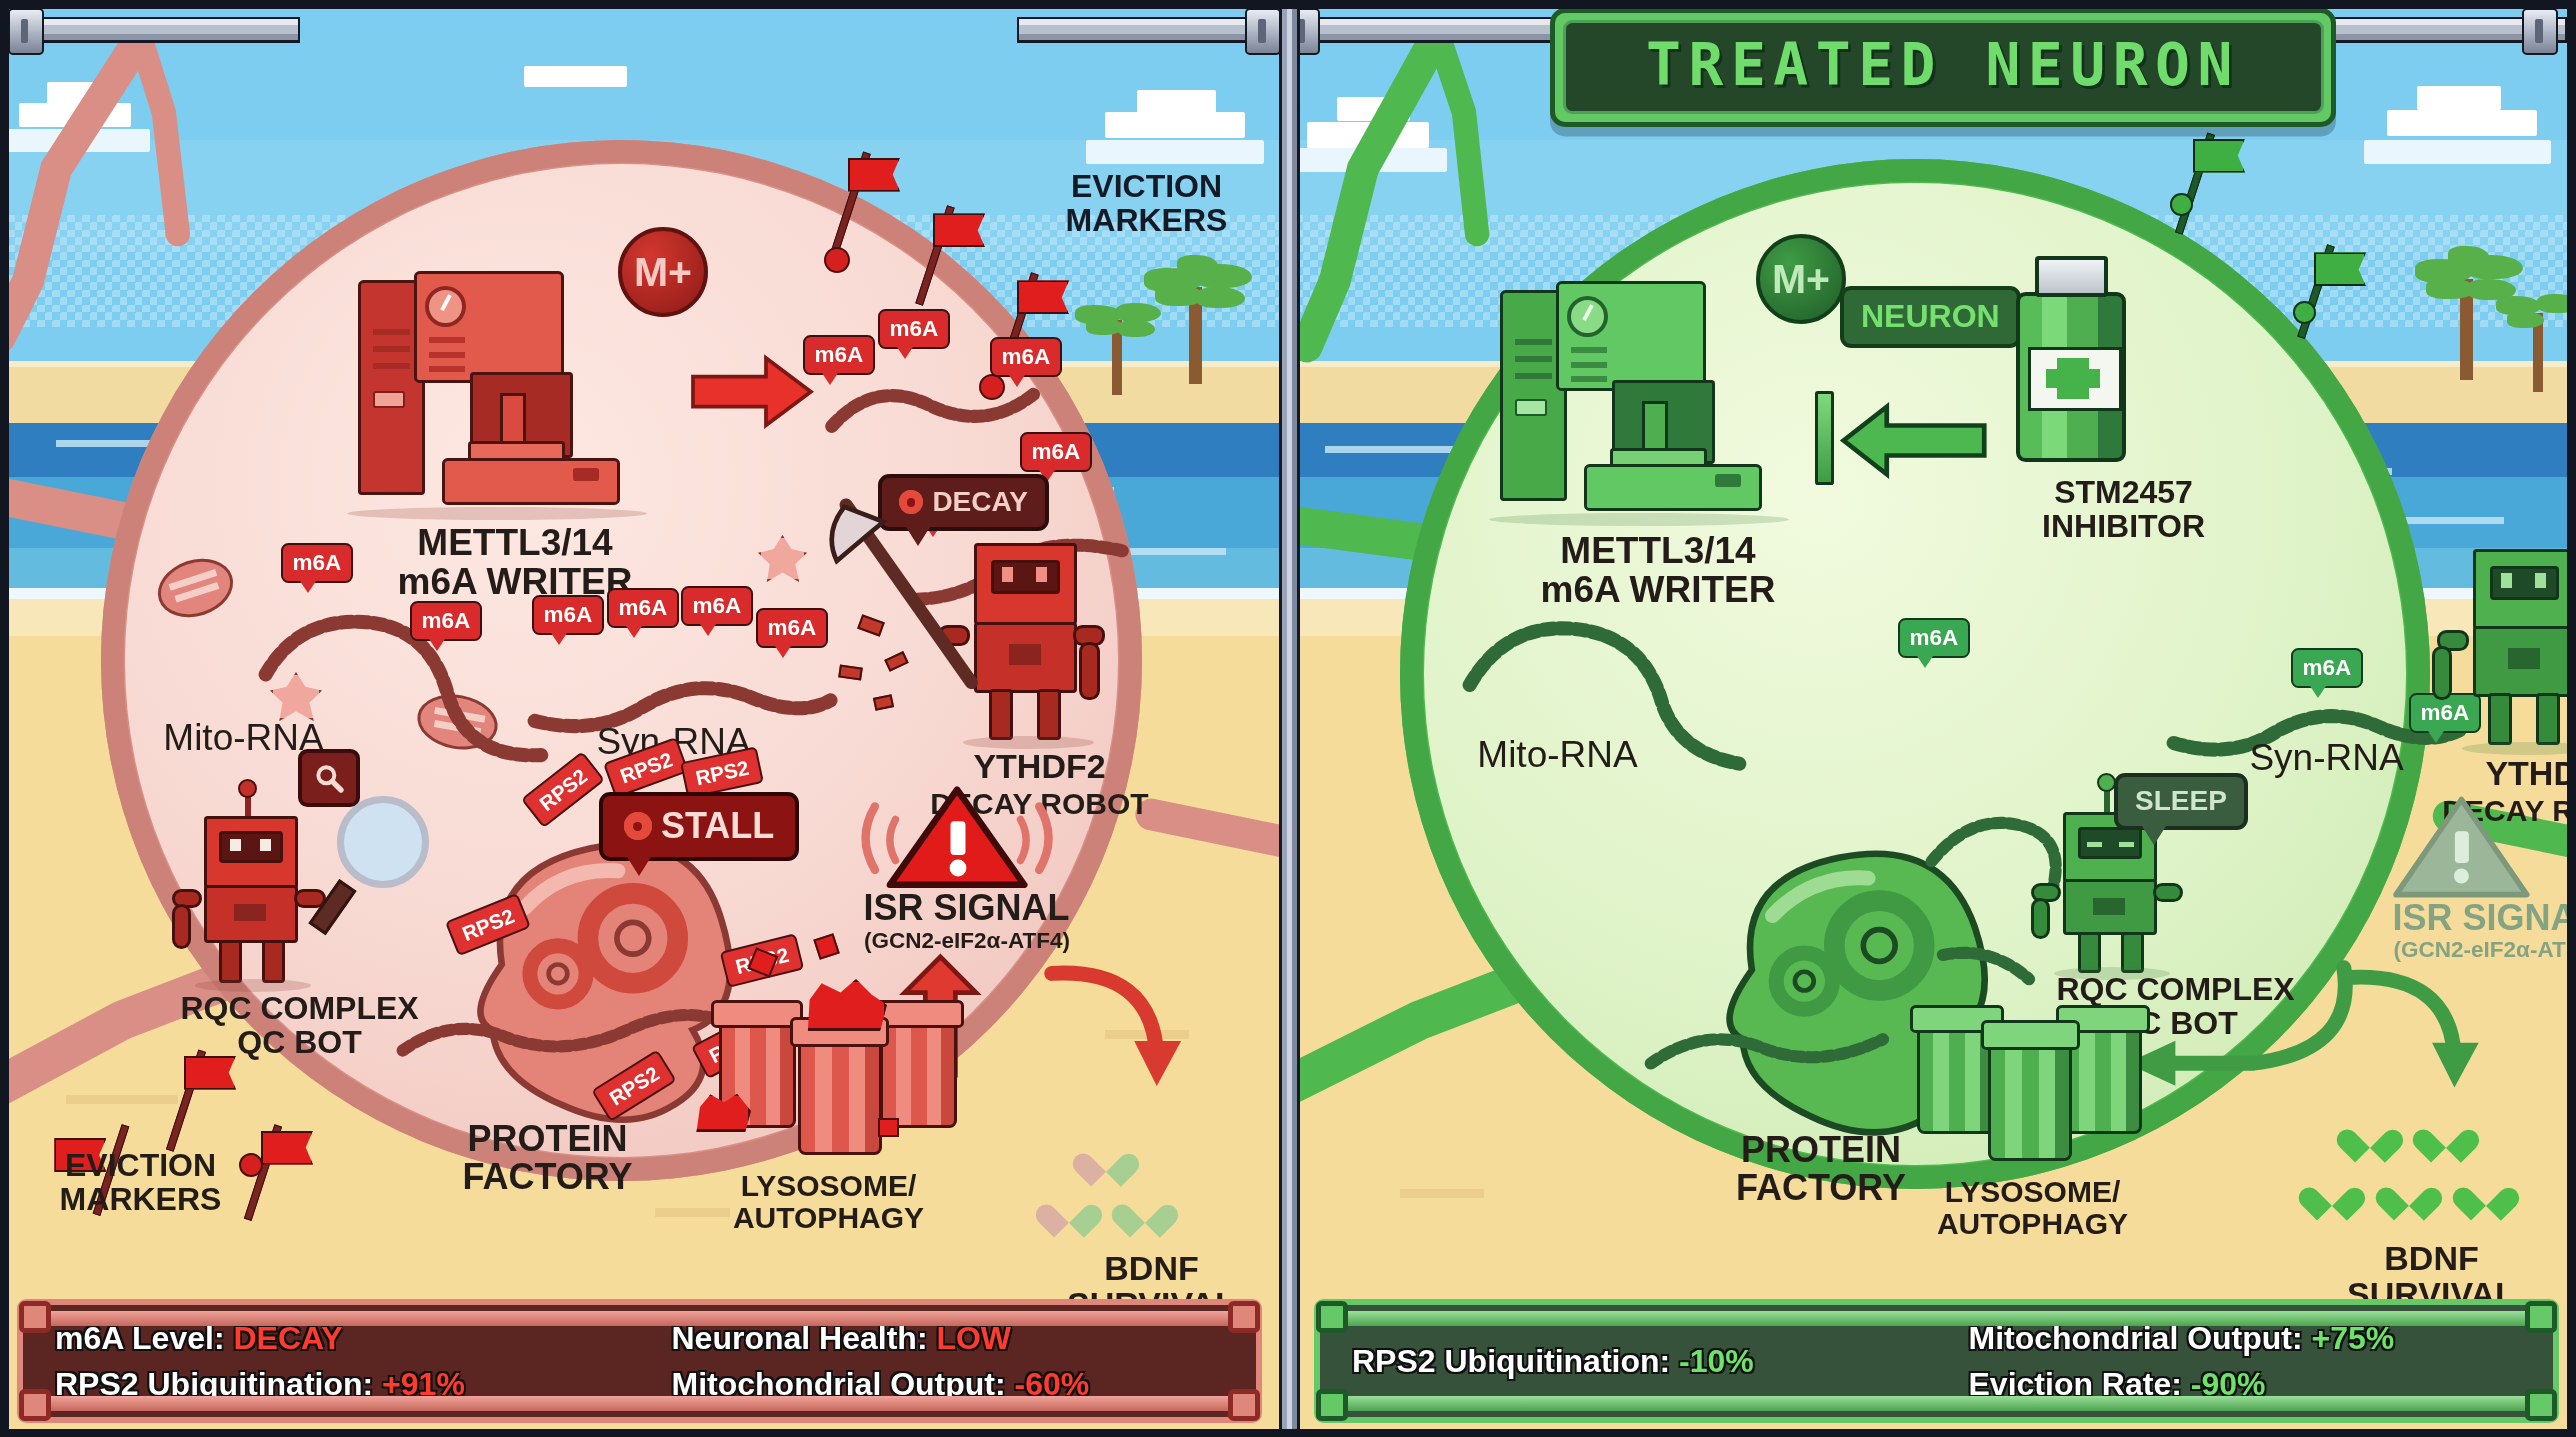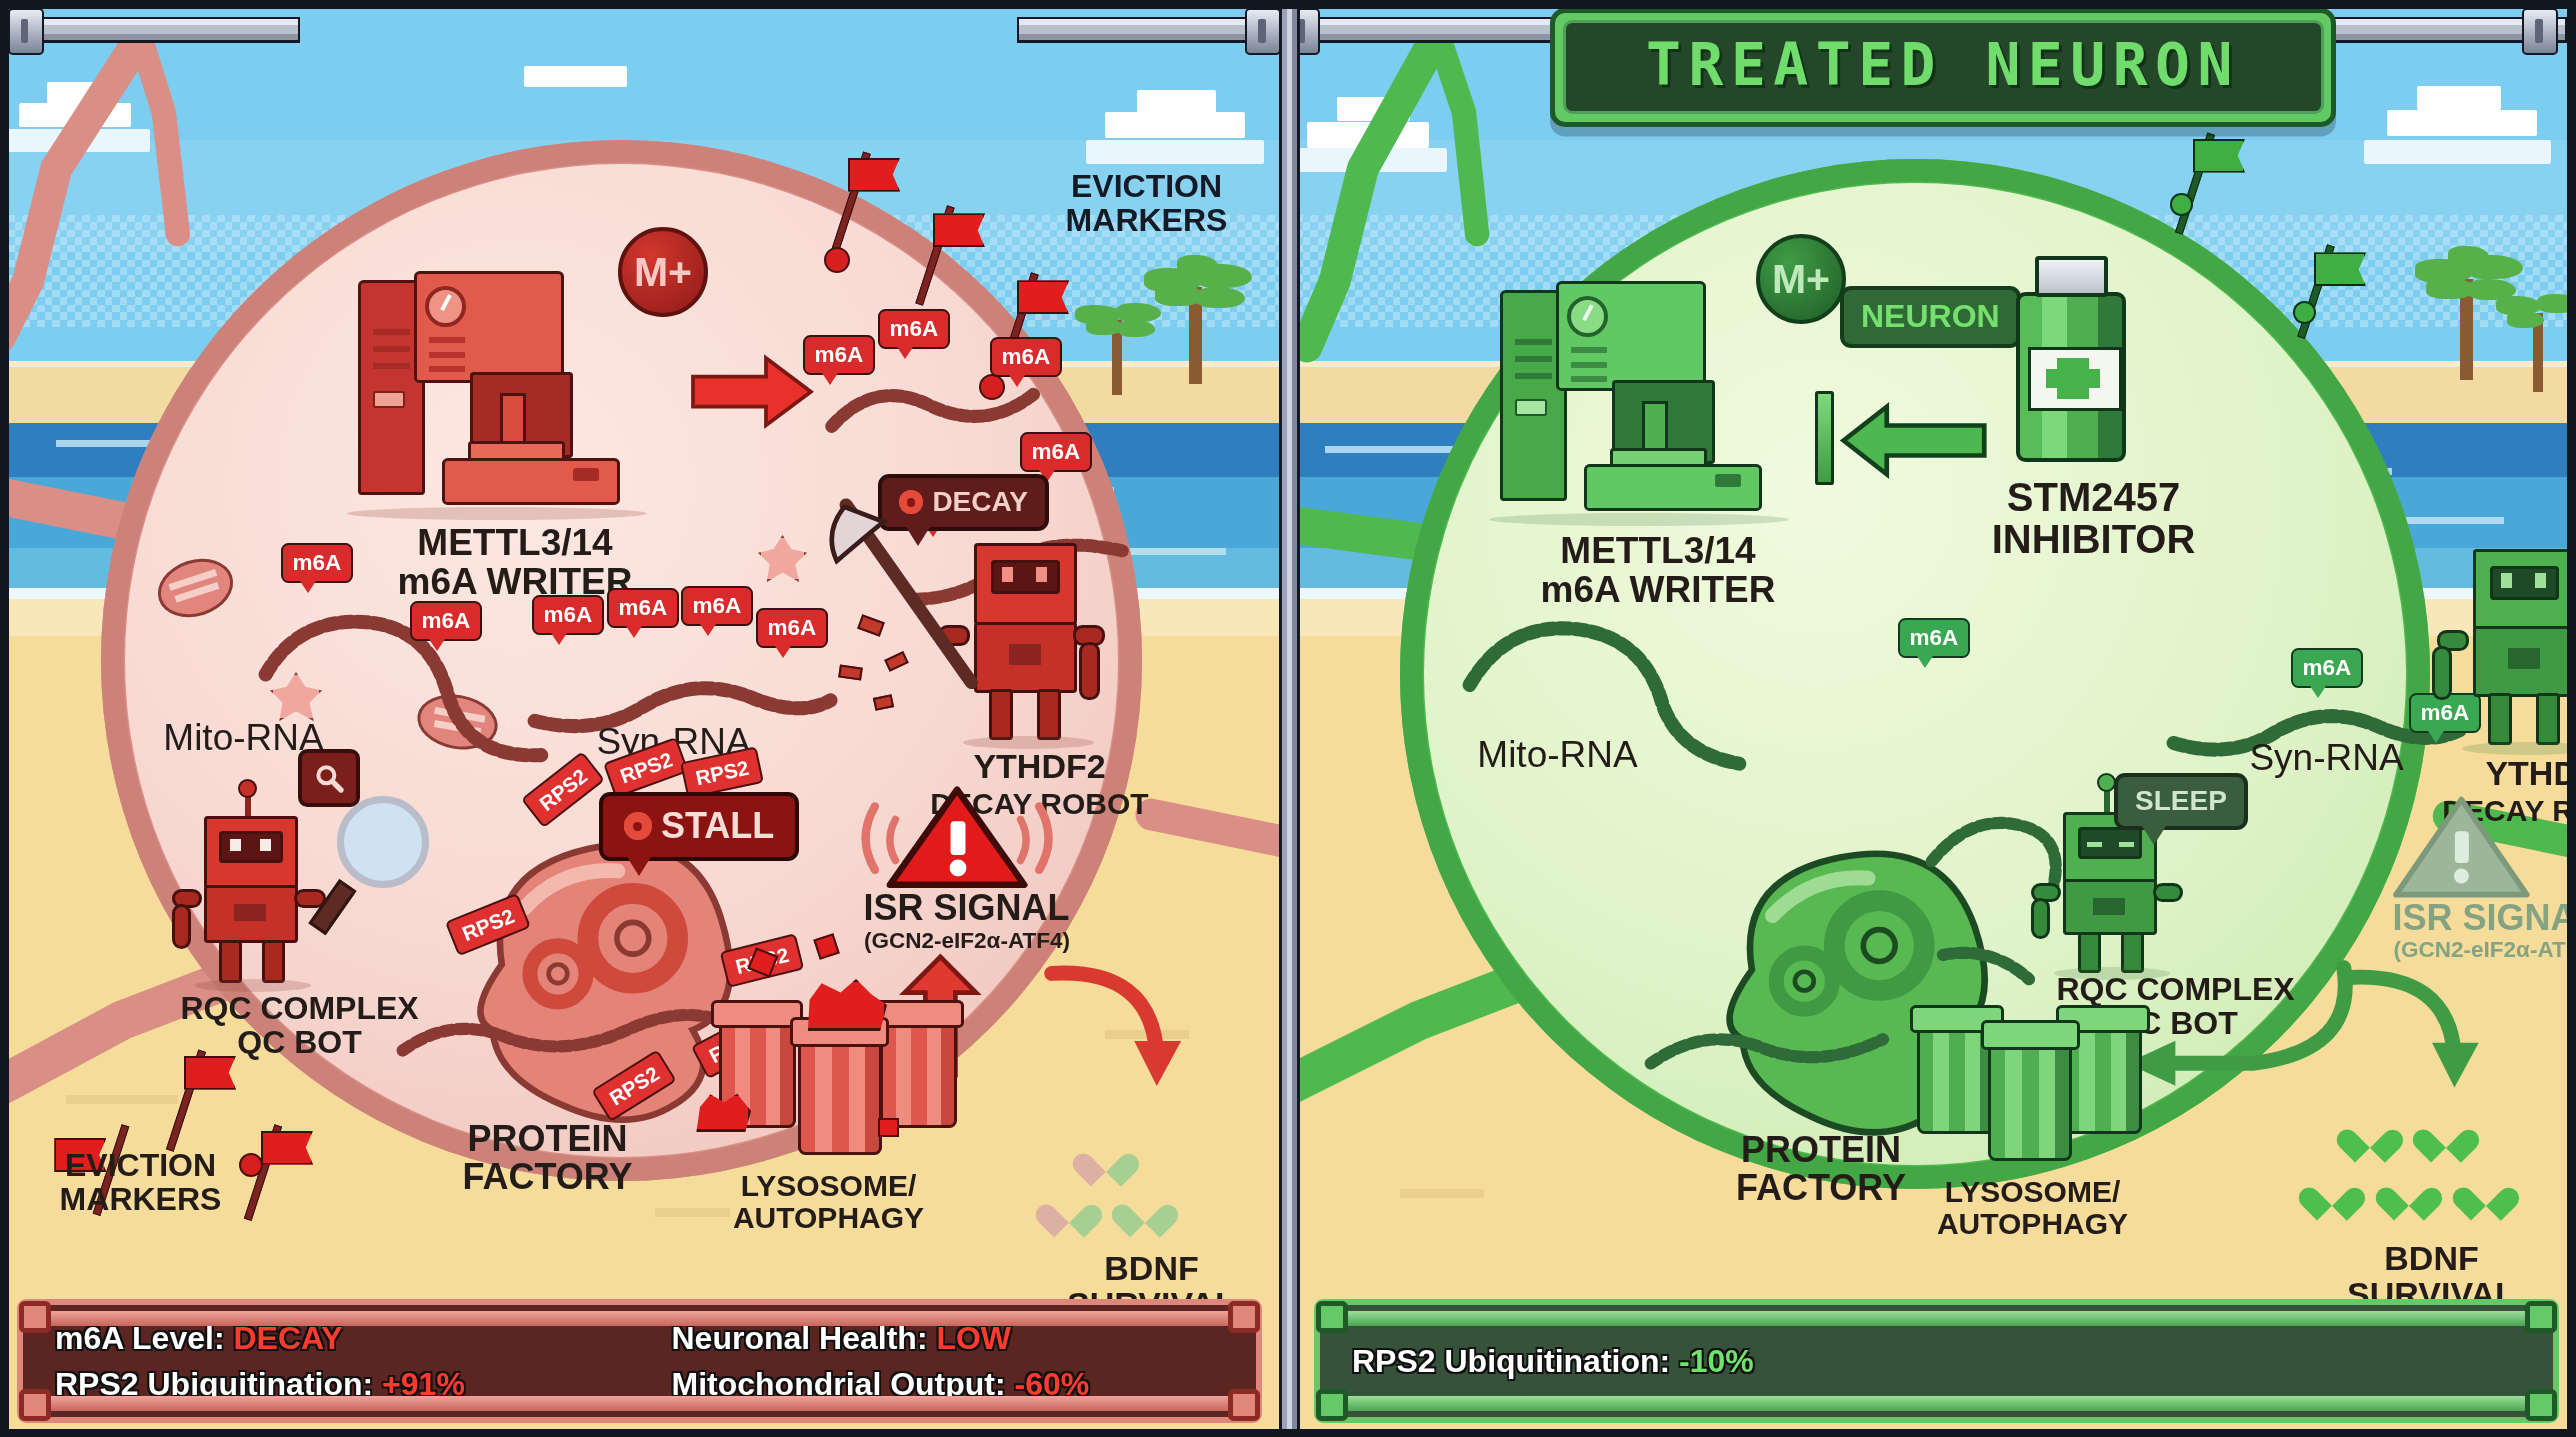--- a/index.html
+++ b/index.html
@@ -592,21 +592,21 @@
       <span class="t">NEURON</span>
     </div>
 
     <div style="position:absolute;left:728px;top:292px;width:110px;height:170px;background:linear-gradient(90deg,#58bd58 0 22%,#7cd97a 22% 46%,#4fae50 46% 76%,#2f7a3a 76% 100%);border:4.7px solid #12361a;border-radius:9.4px;">
       <div style="position:absolute;left:7.5px;top:51px;width:94px;height:64px;background:#f3f7f0;border:3.7px solid #12361a;"></div>
       <div style="position:absolute;left:37px;top:62px;width:32px;height:41px;background:#45b24a;"></div>
       <div style="position:absolute;left:26px;top:73px;width:54px;height:19px;background:#45b24a;"></div>
     </div>
     <div style="position:absolute;left:747px;top:256px;width:73px;height:41px;background:linear-gradient(180deg,#f0f3f6,#bcc3cb);border:4.7px solid #12361a;border-radius:3.7px;"></div>
 
-    <div class="lbl" style="left:665px;top:476px;width:281px;font-size:40px;"><span>STM2457</span><br><span>INHIBITOR</span></div>
+    <div class="lbl" style="left:695px;top:476px;width:281px;font-size:32px;"><span>STM2457</span><br><span>INHIBITOR</span></div>
 
     <svg class="sq" style="left:176px;top:580px;width:309px;height:225px;" viewBox="0 0 330 240" width="309" height="225">
       <path d="M6 112 Q44 46 116 52 Q188 58 210 126 Q226 184 294 196" stroke="#2f6b39" stroke-width="15" fill="none" stroke-linecap="round" stroke-dasharray="11 6"></path>
     </svg>
     <div class="tag g" style="left:610px;top:618px;">m6A</div>
     <div class="lbl" style="left:129px;top:736px;width:281px;font-size:37px;font-weight:normal;">Mito-RNA</div>
 
     <svg class="sq" style="left:880px;top:681px;width:300px;height:94px;" viewBox="0 0 320 100" width="300" height="94">
       <path d="M6 66 Q66 84 112 56 Q168 22 228 50 Q276 70 312 52" stroke="#2f6b39" stroke-width="15" fill="none" stroke-linecap="round" stroke-dasharray="11 6"></path>
     </svg>
@@ -729,19 +729,23 @@
     <div class="statbar green" style="left:26px;width:1245px;">
       <div class="rail top"></div>
       <div class="rail bot"></div>
       <div class="corner" style="left:-3.7px;top:-3.7px;"></div>
       <div class="corner" style="right:-3.7px;top:-3.7px;"></div>
       <div class="corner" style="left:-3.7px;bottom:-3.7px;"></div>
       <div class="corner" style="right:-3.7px;bottom:-3.7px;"></div>
       <div class="statcol">
         <div class="statline"><span>RPS2 Ubiquitination:</span> <span class="v good">-10%</span></div>
       </div>
+      <div class="statcol">
+        <div class="statline"><span>Mitochondrial Output:</span> <span class="v good">+75%</span></div>
+        <div class="statline"><span>Eviction Rate:</span> <span class="v good">-90%</span></div>
+      </div>
     </div>
   </div>
 
   <div class="divider"></div>
   <div class="frame-border"></div>
 </div>
 
 
 </body></html>

